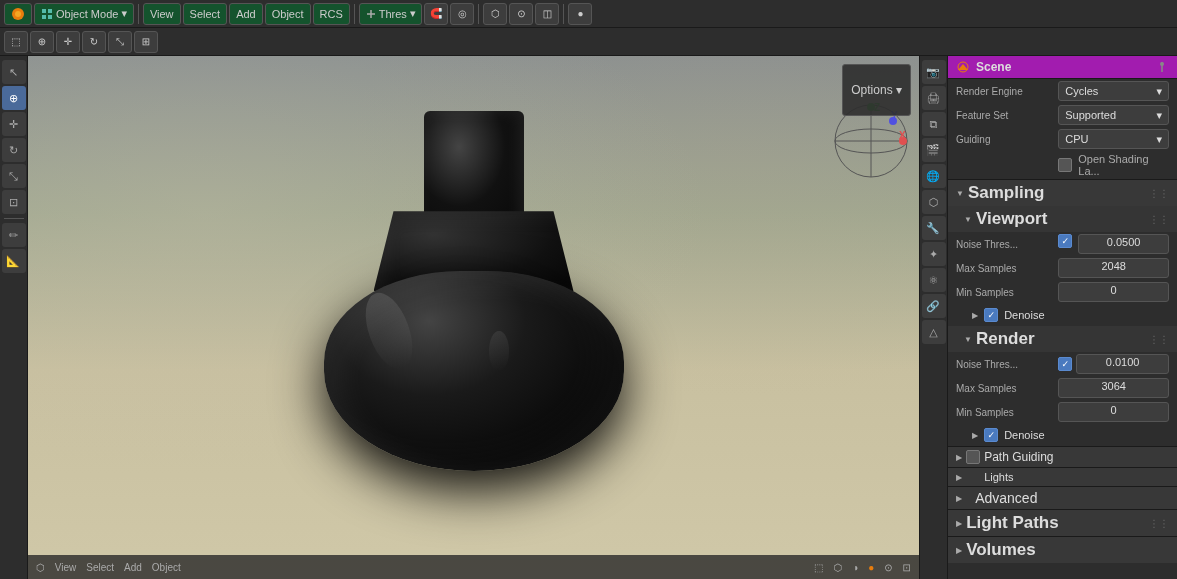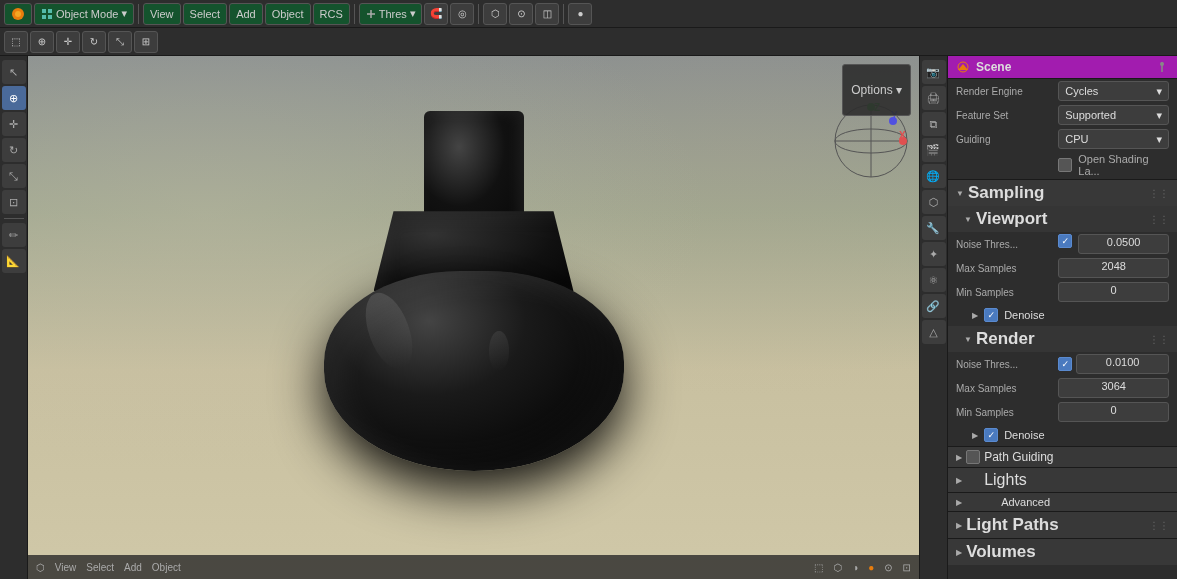--- a/index.html
+++ b/index.html
@@ -599,26 +599,26 @@
     </div>
 
     <div class="collapse-row">
       <span class="section-triangle">▶</span>
       <div class="checkbox"></div>
       <span style="font-size:12px;color:#ddd;">Path Guiding</span>
     </div>
 
     <div class="collapse-row">
       <span class="section-triangle">▶</span>
-      <span style="font-size:16px;color:#ddd;margin-left:18px;">Lights</span>
+      <span style="font-size:11px;color:#ddd;margin-left:18px;">Lights</span>
     </div>
 
     <div class="collapse-row">
       <span class="section-triangle">▶</span>
-      <span style="font-size:11px;color:#ddd;margin-left:35px;">Advanced</span>
+      <span style="font-size:14px;color:#ddd;margin-left:9px;">Advanced</span>
     </div>
 
     <div class="section-header">
       <span class="section-triangle">▶</span>
       <span class="section-title">Light Paths</span>
       <span class="section-drag">⋮⋮</span>
     </div>
 
     <div class="section-header">
       <span class="section-triangle">▶</span>

